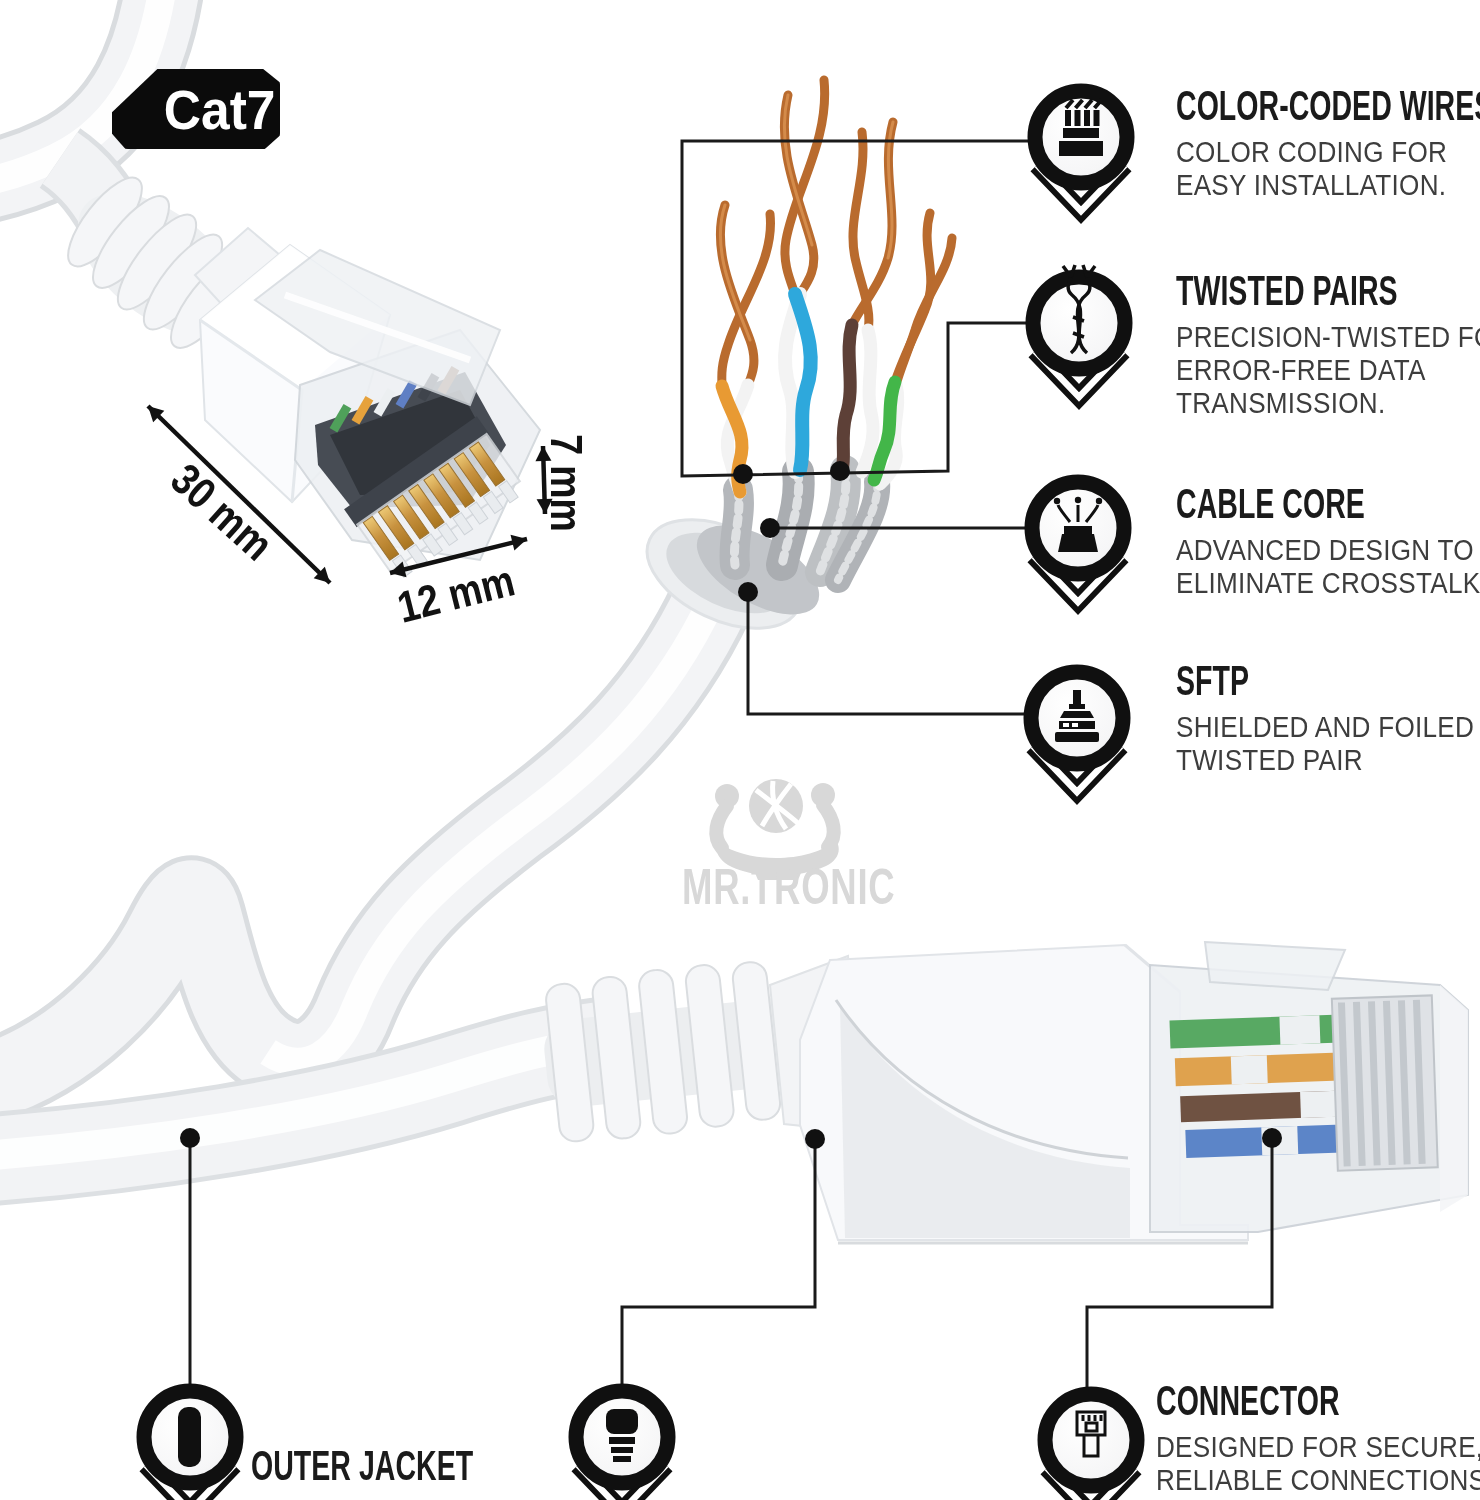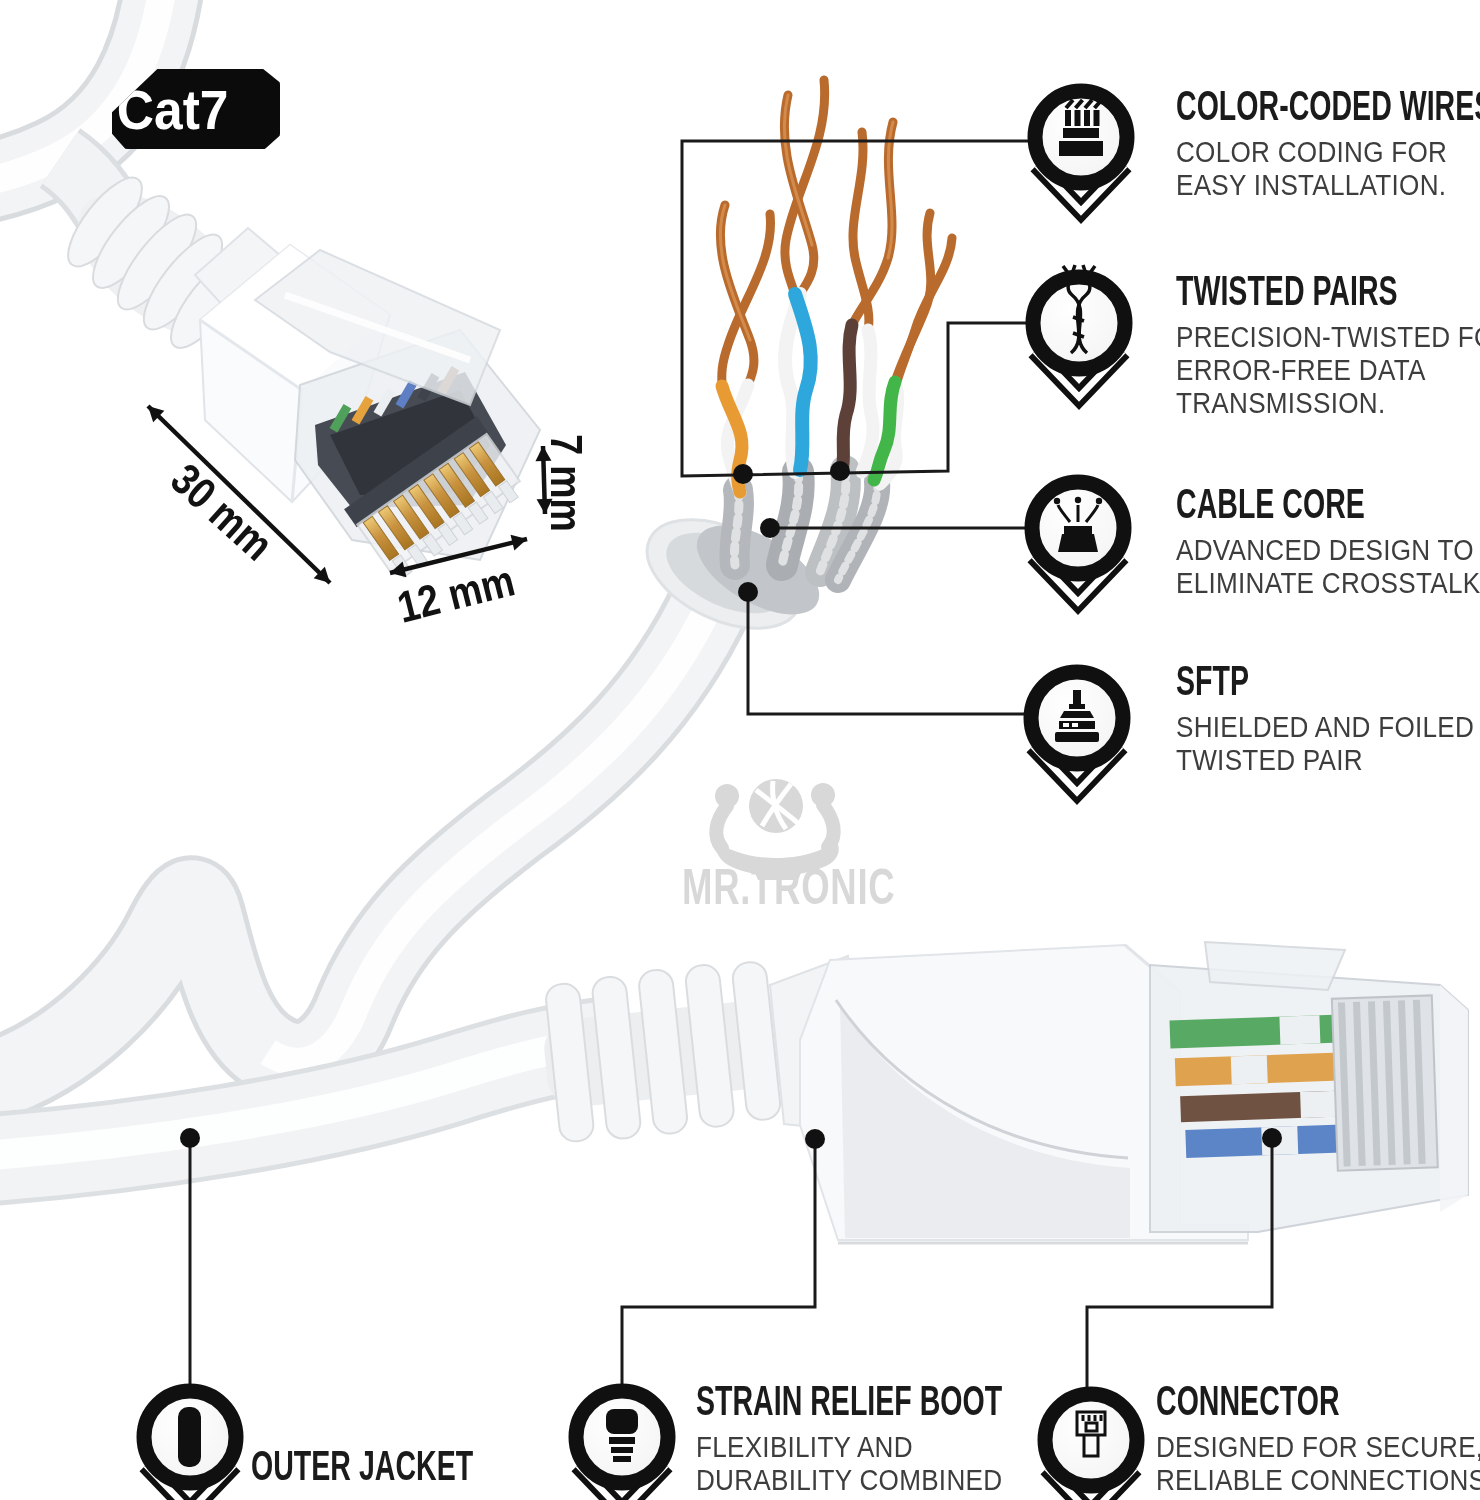--- a/index.html
+++ b/index.html
@@ -2,21 +2,21 @@
 <html><head>
 <meta charset="utf-8">
 <style>
   html,body{margin:0;padding:0;background:#fff;}
   .canvas{position:relative;width:1480px;height:1500px;background:#ffffff;overflow:hidden;
           font-family:"Liberation Sans","DejaVu Sans",sans-serif;}
   .scene{position:absolute;left:0;top:0;width:1480px;height:1500px;}
   .overlay{position:absolute;left:0;top:0;width:1480px;height:1500px;pointer-events:none;}
 
   .badge{position:absolute;left:112px;top:69px;width:168px;height:80px;background:#0b0b0b;
-         border-radius:16px;display:flex;align-items:center;justify-content:flex-start;
+         border-radius:16px;display:flex;align-items:center;justify-content:flex-end;
          clip-path:polygon(27% 0,90% 0,100% 17%,100% 83%,91% 100%,8% 100%,0 81%,0 54%);}
   .badge span{color:#ffffff;font-size:56px;font-weight:700;transform:scaleX(.92);letter-spacing:0;}
 
   .dim{position:absolute;font-size:44px;font-weight:700;color:#121212;white-space:nowrap;}
   .dim span{display:inline-block;transform:scaleX(.85);}
   .dim30{left:222px;top:512px;transform:translate(-50%,-50%) rotate(42deg);}
   .dim12{left:456px;top:594px;transform:translate(-50%,-50%) rotate(-14deg);}
   .dim7 {left:566px;top:483px;transform:translate(-50%,-50%) rotate(90deg);}
 
   .feature{position:absolute;}
@@ -393,27 +393,20 @@
     <div class="f-body">
       <div class="f-line">SHIELDED AND FOILED</div>
       <div class="f-line">TWISTED PAIR</div>
     </div>
   </div>
 
   <div class="feature" style="left:251px;top:1444px;">
     <div class="f-title">OUTER JACKET</div>
   </div>
 
-  <div class="feature" style="left:696px;top:1379px;">
-    <div class="f-title">STRAIN RELIEF BOOT</div>
-    <div class="f-body">
-      <div class="f-line">FLEXIBILITY AND</div>
-      <div class="f-line">DURABILITY COMBINED</div>
-    </div>
-  </div>
 
   <div class="feature" style="left:1156px;top:1379px;">
     <div class="f-title">CONNECTOR</div>
     <div class="f-body">
       <div class="f-line">DESIGNED FOR SECURE,</div>
       <div class="f-line">RELIABLE CONNECTIONS.</div>
     </div>
   </div>
 
 </div>

